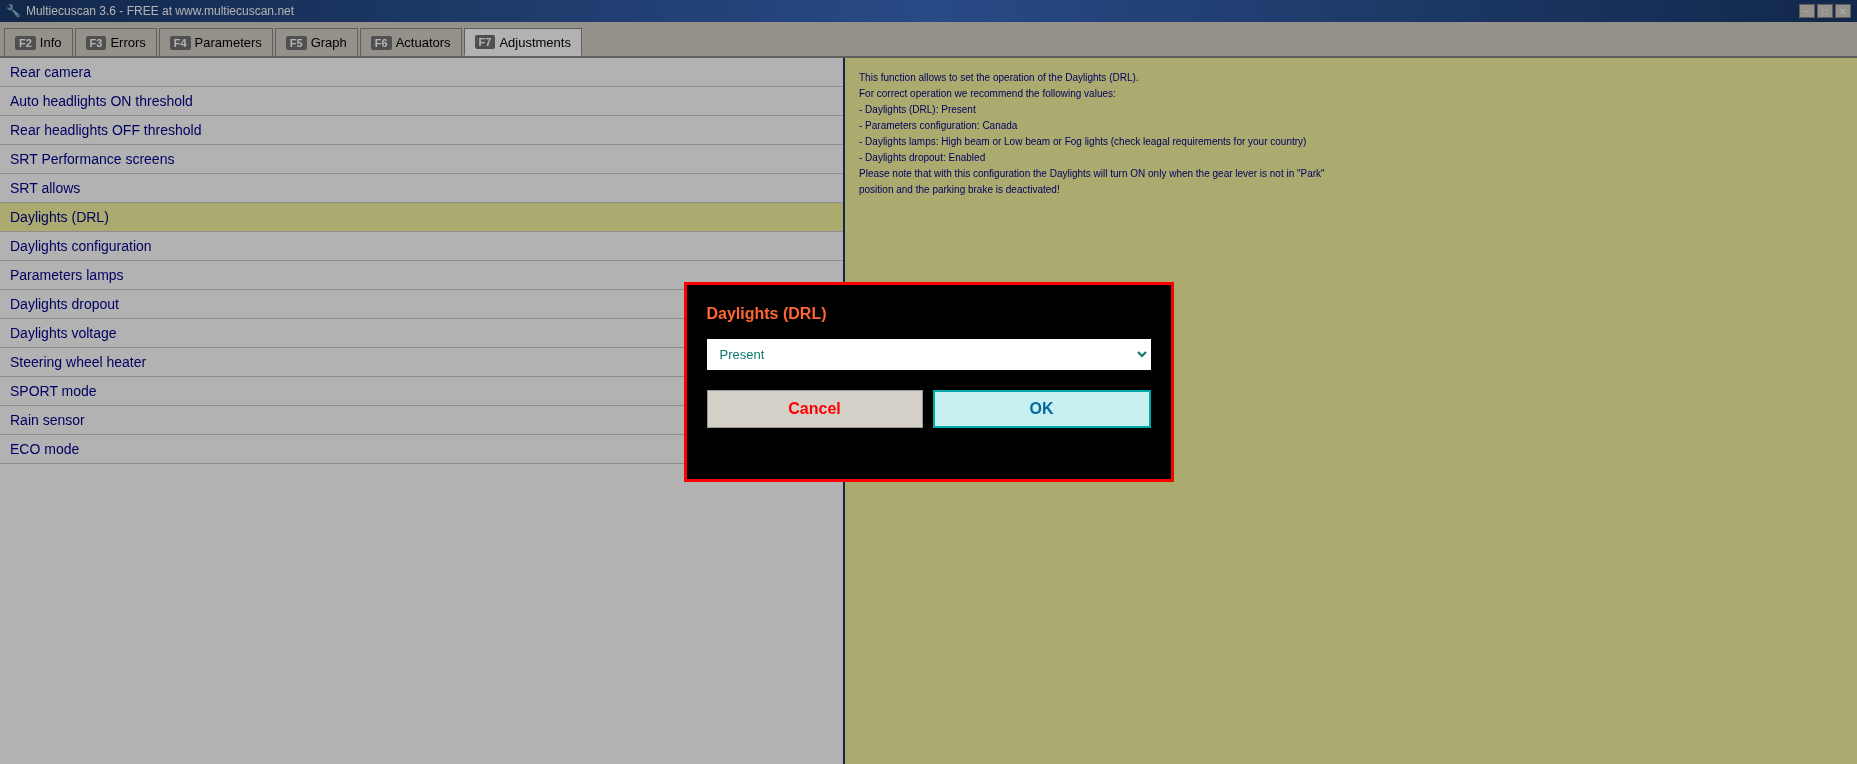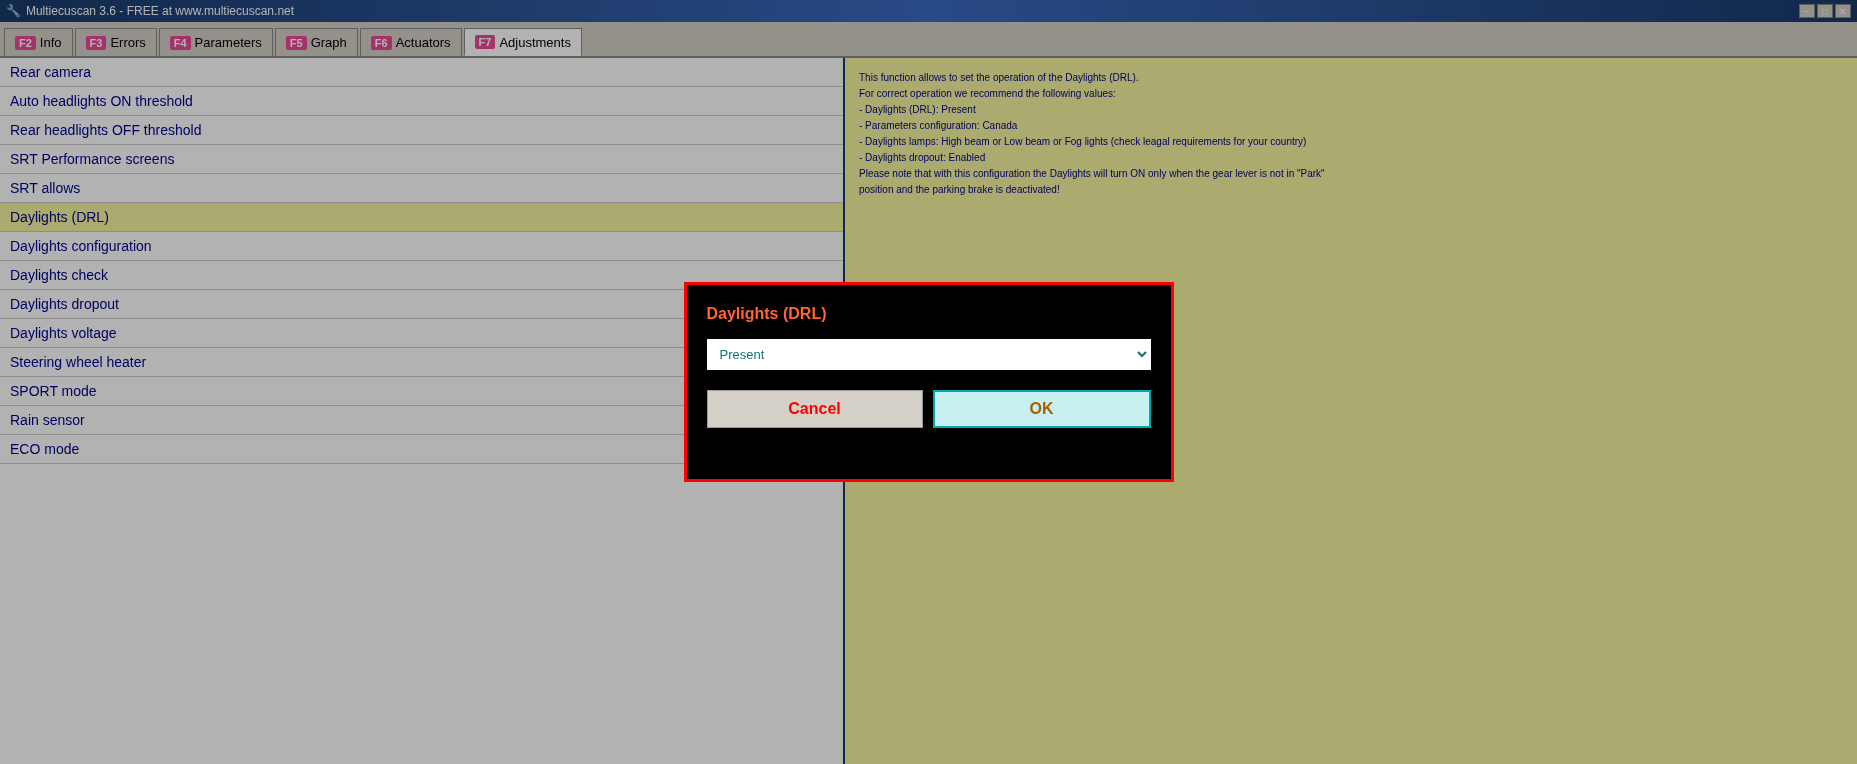--- a/index.html
+++ b/index.html
@@ -55,21 +55,21 @@
       font-size: 13px;
       height: 28px;
       color: #000;
     }
     .tab.active {
       background: white;
       border-bottom: 1px solid white;
       z-index: 1;
     }
     .tab-key {
-      background: #ec4899;
+      background: #737373;
       color: white;
       padding: 1px 4px;
       margin-right: 4px;
       font-size: 11px;
       font-weight: bold;
       border-radius: 2px;
     }
 
     
     #main {
@@ -160,21 +160,21 @@
       cursor: pointer;
     }
 
     #cancel-btn {
       background: #d4d0c8;
       color: red;
     }
 
     #ok-btn {
       background: #c8f0f0;
-      color: #a16207;
+      color: #0369a1;
       border: 2px solid #00aaaa;
     }
   </style>
 </head>
 <body>
 
 <div id="title-bar">
   <div id="title-bar-left">
     <span>🔧</span>
     <span>Multiecuscan 3.6 - FREE at www.multiecuscan.net</span>
@@ -216,21 +216,21 @@
 <div id="main">
 
   <div id="left-panel">
   <div class="list-item">Rear camera</div>
       <div class="list-item">Auto headlights ON threshold</div>
       <div class="list-item">Rear headlights OFF threshold</div>
       <div class="list-item">SRT Performance screens</div>
       <div class="list-item">SRT allows</div>
       <div class="list-item selected">Daylights (DRL)</div>
       <div class="list-item">Daylights configuration</div>
-      <div class="list-item">Daylights check</div>
+      <div class="list-item">Parameters lamps</div>
       <div class="list-item">Daylights dropout</div>
       <div class="list-item">Daylights voltage</div>
       <div class="list-item">Steering wheel heater</div>
       <div class="list-item">SPORT mode</div>
       <div class="list-item">Rain sensor</div>
       <div class="list-item">ECO mode</div>
     </div>
 
   <div id="right-panel">
     <div>This function allows to set the operation of the Daylights (DRL).</div>

